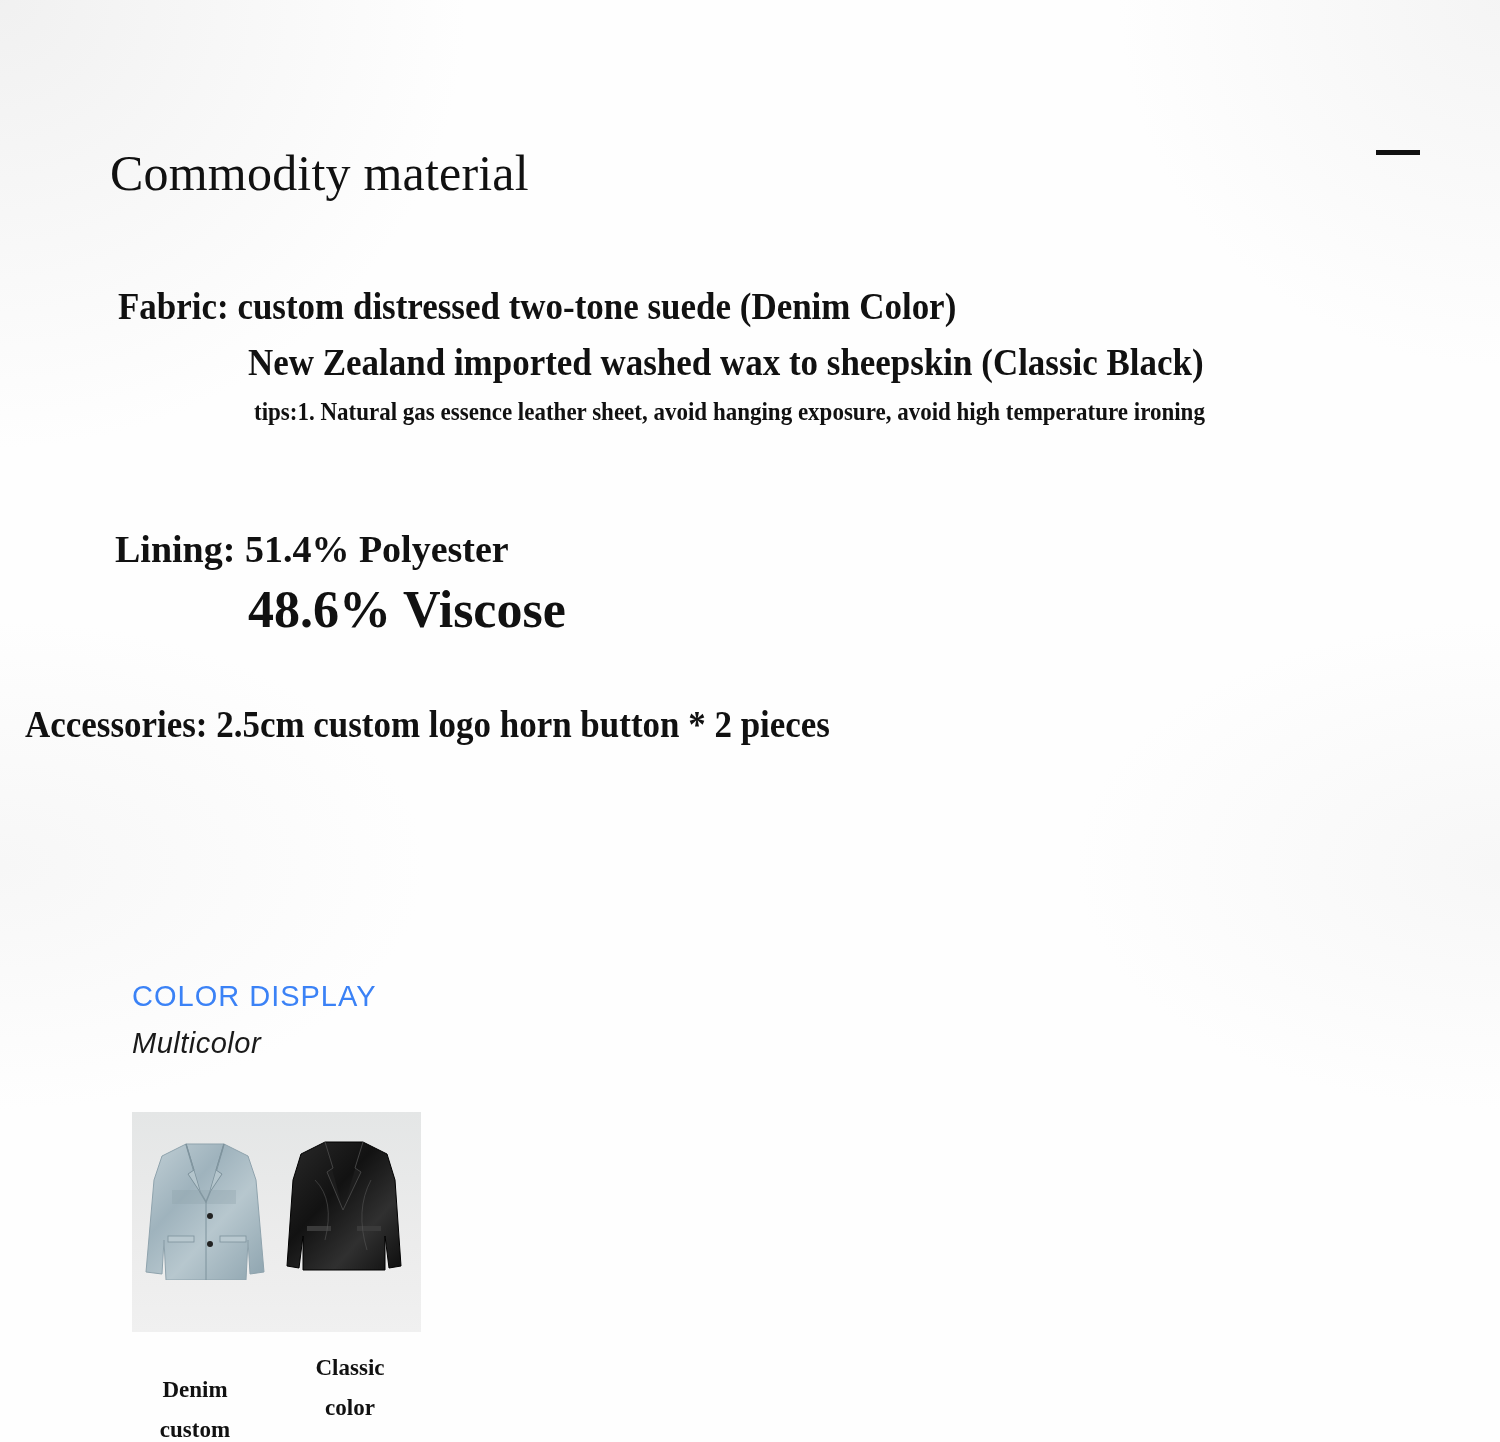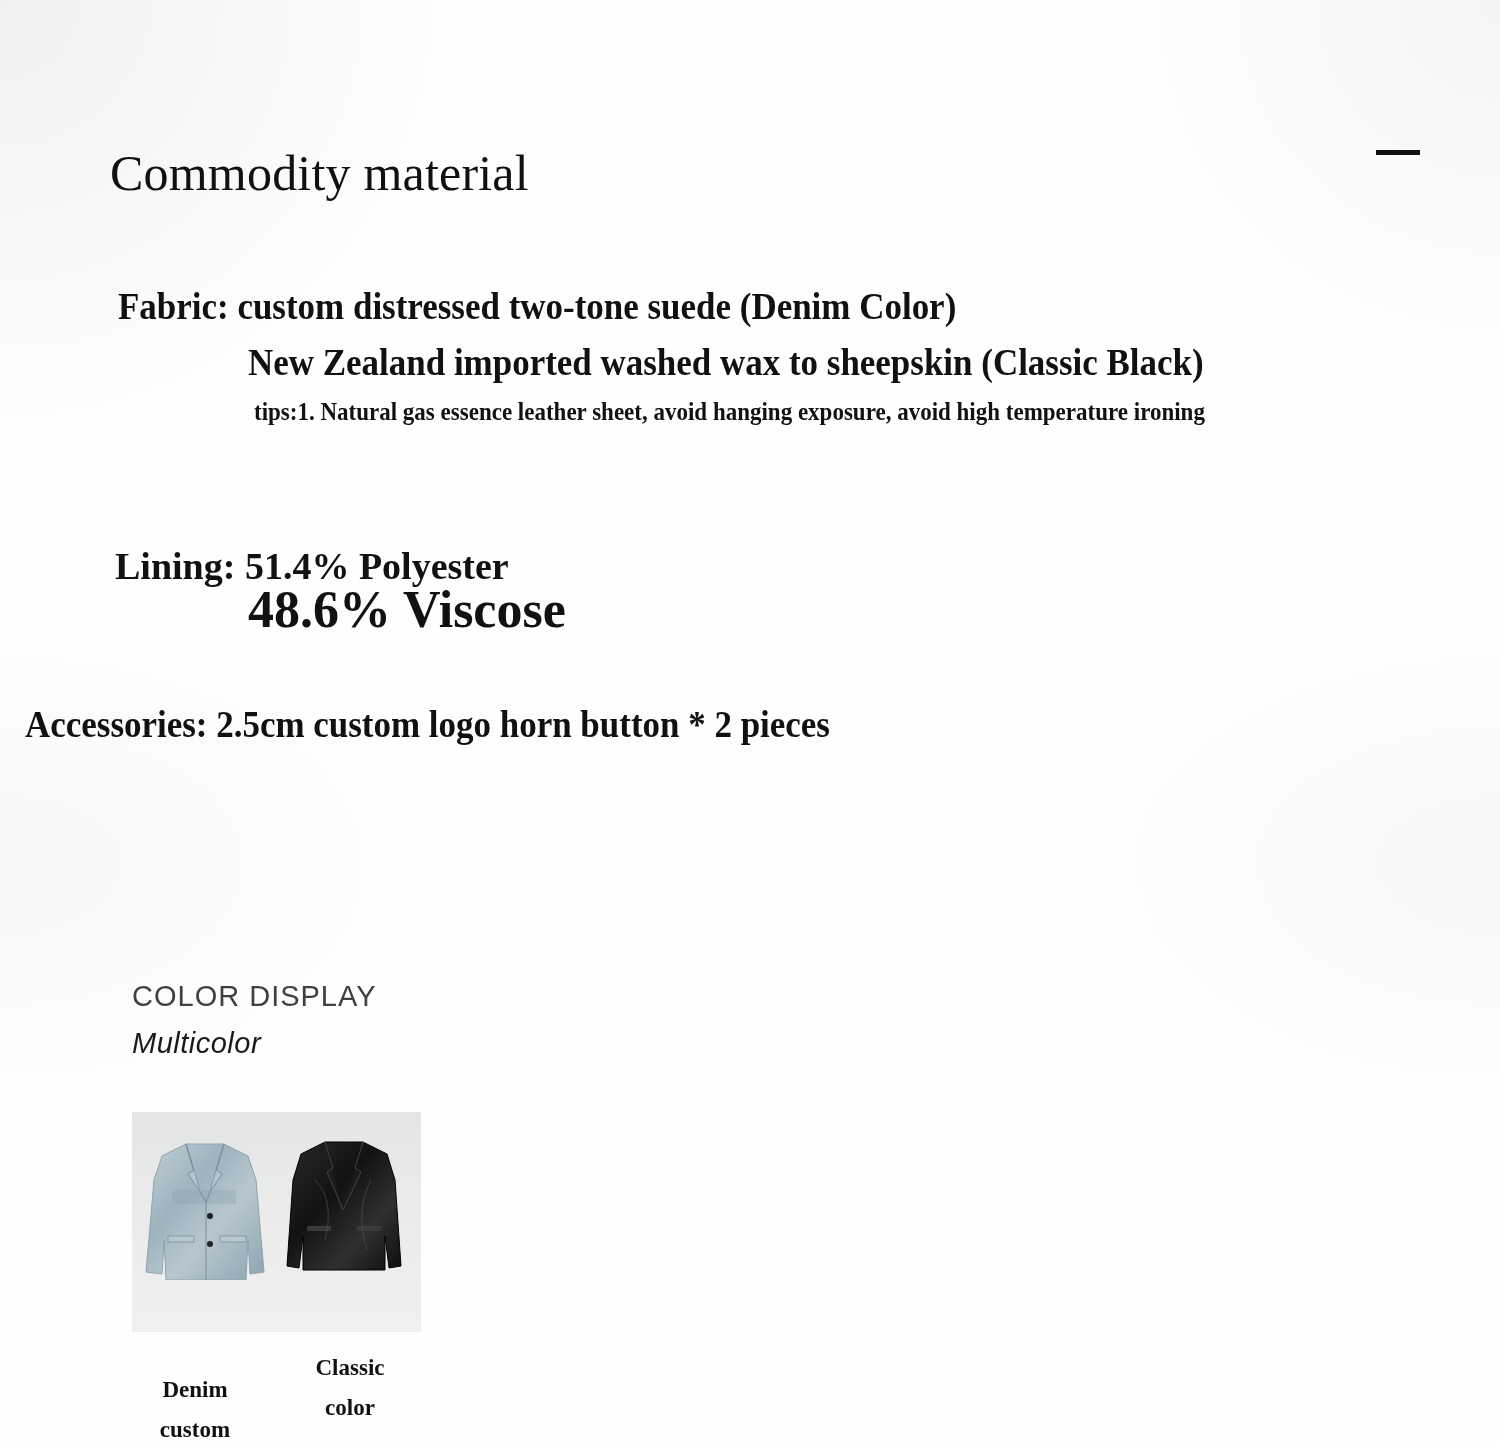--- a/index.html
+++ b/index.html
@@ -30,26 +30,26 @@
     .line-l {
       font-family: "Liberation Serif", "DejaVu Serif", serif; font-size: 38px; font-weight: 700;
       transform: scaleX(0.92); transform-origin: left top;
     }
     .fabric-1 { left: 118px; top: 284px; }
     .fabric-2 { left: 248px; top: 340px; }
     .tips {
       left: 254px; top: 398px; font-family: "Liberation Serif", "DejaVu Serif", serif;
       font-size: 25px; font-weight: 700; transform: scaleX(0.92); transform-origin: left top;
     }
-    .lining-1 { left: 115px; top: 544px; transform: none; font-size: 38px; }
+    .lining-1 { left: 115px; top: 527px; transform: none; font-size: 38px; }
     .lining-2 { left: 248px; top: 580px; transform: none; font-size: 52px; }
     .accessories { left: 25px; top: 702px; }
     .color-head {
       left: 132px; top: 980px; font-family: "Liberation Sans", "DejaVu Sans", sans-serif;
-      font-size: 29px; letter-spacing: 1px; color: #404040;
+      font-size: 29px; letter-spacing: 1px; color: #3b82f6;
     }
     .color-sub {
       left: 132px; top: 1027px; font-family: "Liberation Sans", "DejaVu Sans", sans-serif;
       font-size: 29px; letter-spacing: 0.5px; color: #1a1a1a; font-style: italic;
     }
     .swatch-panel {
       position: absolute; left: 132px; top: 1112px; width: 289px; height: 220px;
       background: linear-gradient(180deg, #e4e6e6 0%, #ececec 60%, #f0f0f0 100%);
     }
     .jacket { position: absolute; top: 28px; cursor: pointer; }

